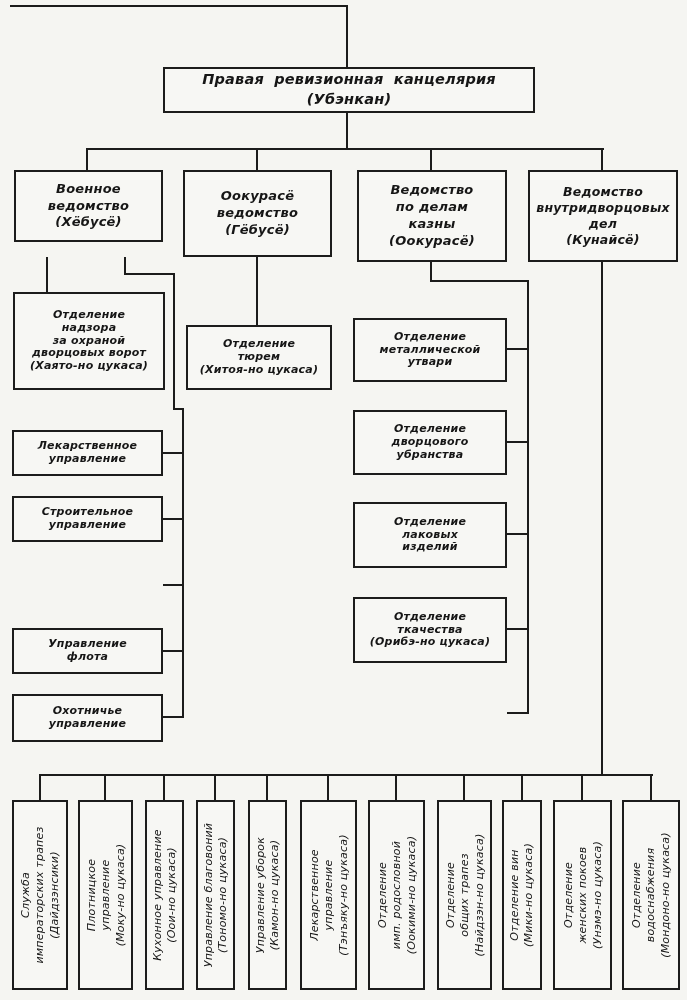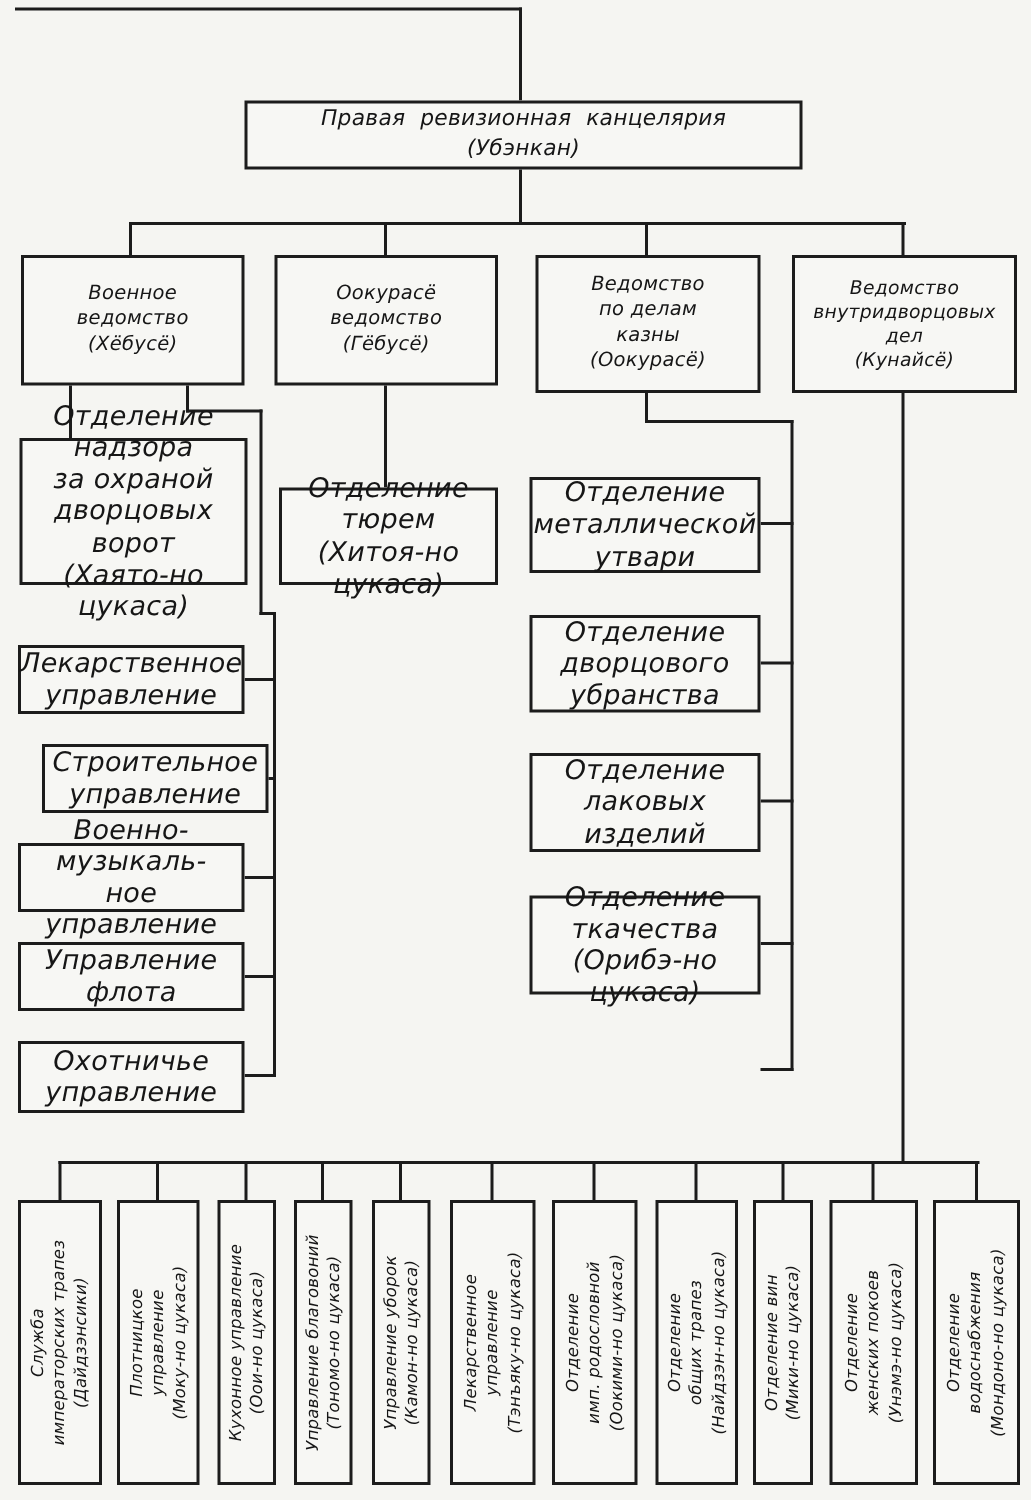--- a/index.html
+++ b/index.html
@@ -6,22 +6,23 @@
   .canvas{
     position:relative;width:687px;height:1000px;margin:0 auto;
     background:#f5f5f2;overflow:hidden;
     font-family:"DejaVu Sans","Liberation Sans",sans-serif;
     font-style:italic;color:#161616;
   }
   .box{
     position:absolute;box-sizing:border-box;border:2px solid #1c1c1c;
     background:#f7f7f4;display:flex;align-items:center;justify-content:center;
     text-align:center;
+    font-weight:bold;
   }
-  .lbl{white-space:pre-line;line-height:1.18;font-size:18px;letter-spacing:.2px;}
+  .lbl{white-space:pre-line;line-height:1.18;font-size:11px;letter-spacing:.2px;}
   .root .lbl{font-size:14.5px;word-spacing:5px;line-height:1.35;}
   .dept .lbl{font-size:13px;line-height:1.3;}
   .h,.v{position:absolute;background:#1c1c1c;}
   .h{height:2px;}
   .v{width:2px;}
   .vbox{position:absolute;box-sizing:border-box;border:2px solid #1c1c1c;background:#f7f7f4;}
   .rot{
     position:absolute;left:50%;top:50%;width:182px;
     transform:translate(-50%,-50%) rotate(-90deg);
     text-align:center;white-space:pre-line;line-height:1.3;font-size:11px;letter-spacing:.2px;
@@ -40,21 +41,21 @@
 (Убэнкан)</div>
   </div>
 
   <div class="v" style="left:346px;top:113px;height:35px"></div>
   <div class="h" style="left:87px;top:148px;width:517px"></div>
   <div class="v" style="left:86px;top:148px;height:22px"></div>
   <div class="v" style="left:256px;top:148px;height:22px"></div>
   <div class="v" style="left:430px;top:148px;height:22px"></div>
   <div class="v" style="left:601px;top:148px;height:22px"></div>
 
-  <div class="box dept" style="left:14px;top:170px;width:149px;height:87px">
+  <div class="box dept" style="left:14px;top:170px;width:149px;height:72px">
     <div class="lbl">Военное
 ведомство
 (Хёбусё)</div>
   </div>
   <div class="box dept" style="left:183px;top:170px;width:149px;height:87px">
     <div class="lbl">Оокурасё
 ведомство
 (Гёбусё)</div>
   </div>
   <div class="box dept" style="left:357px;top:170px;width:150px;height:92px">
@@ -86,27 +87,23 @@
     <div class="lbl">Отделение
 надзора
 за охраной
 дворцовых ворот
 (Хаято-но цукаса)</div>
   </div>
   <div class="box" style="left:12px;top:430px;width:151px;height:46px">
     <div class="lbl">Лекарственное
 управление</div>
   </div>
-  <div class="box" style="left:28px;top:496px;width:151px;height:46px">
+  <div class="box" style="left:12px;top:496px;width:151px;height:46px">
     <div class="lbl">Строительное
 управление</div>
-  </div>
-  <div class="box" style="left:12px;top:562px;width:151px;height:46px">
-    <div class="lbl">Военно-музыкаль-
-ное управление</div>
   </div>
   <div class="box" style="left:12px;top:628px;width:151px;height:46px">
     <div class="lbl">Управление
 флота</div>
   </div>
   <div class="box" style="left:12px;top:694px;width:151px;height:48px">
     <div class="lbl">Охотничье
 управление</div>
   </div>
 

